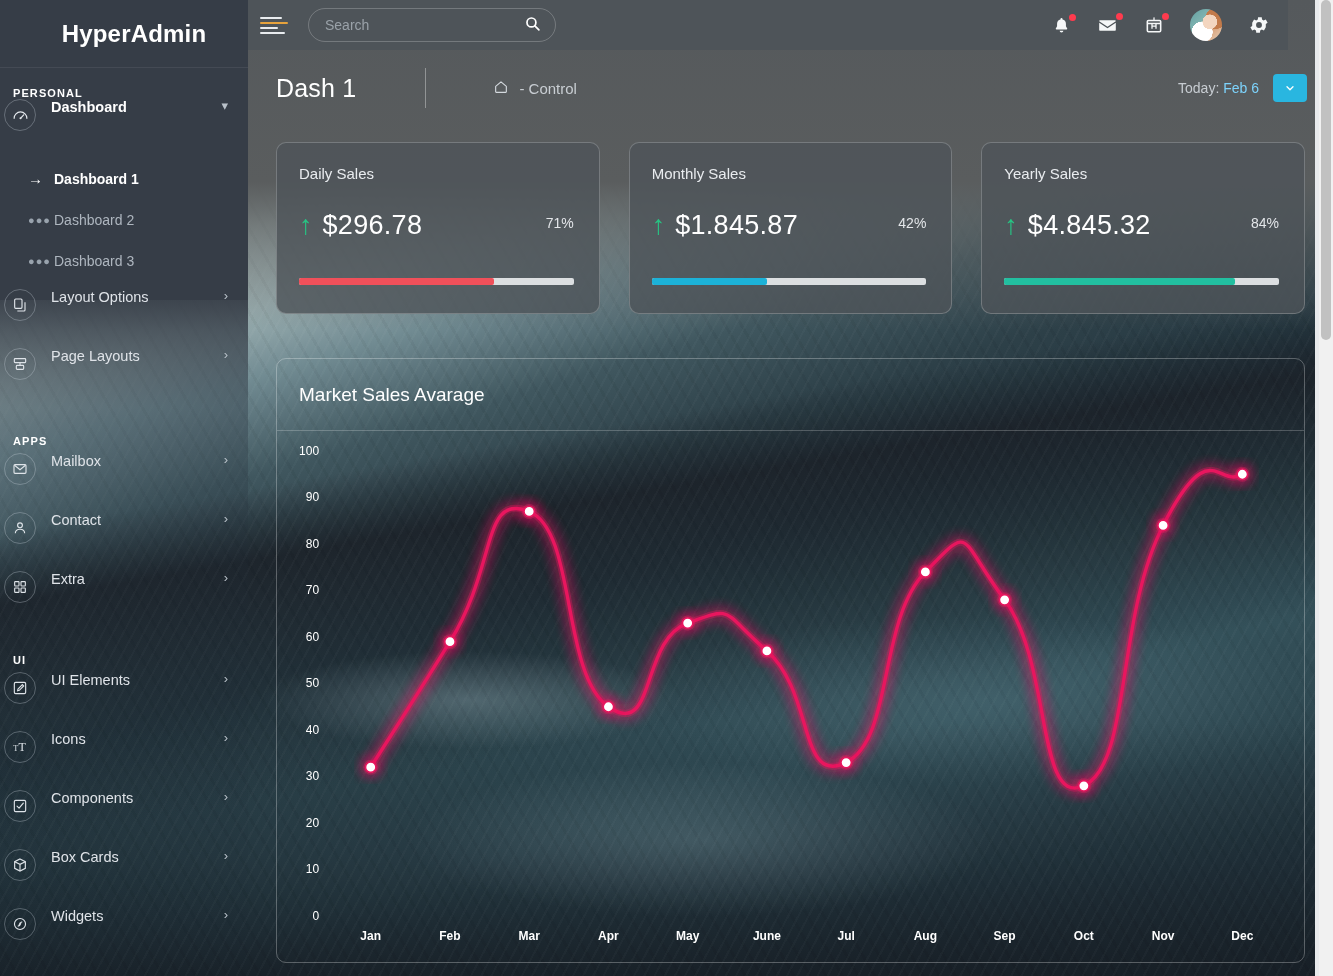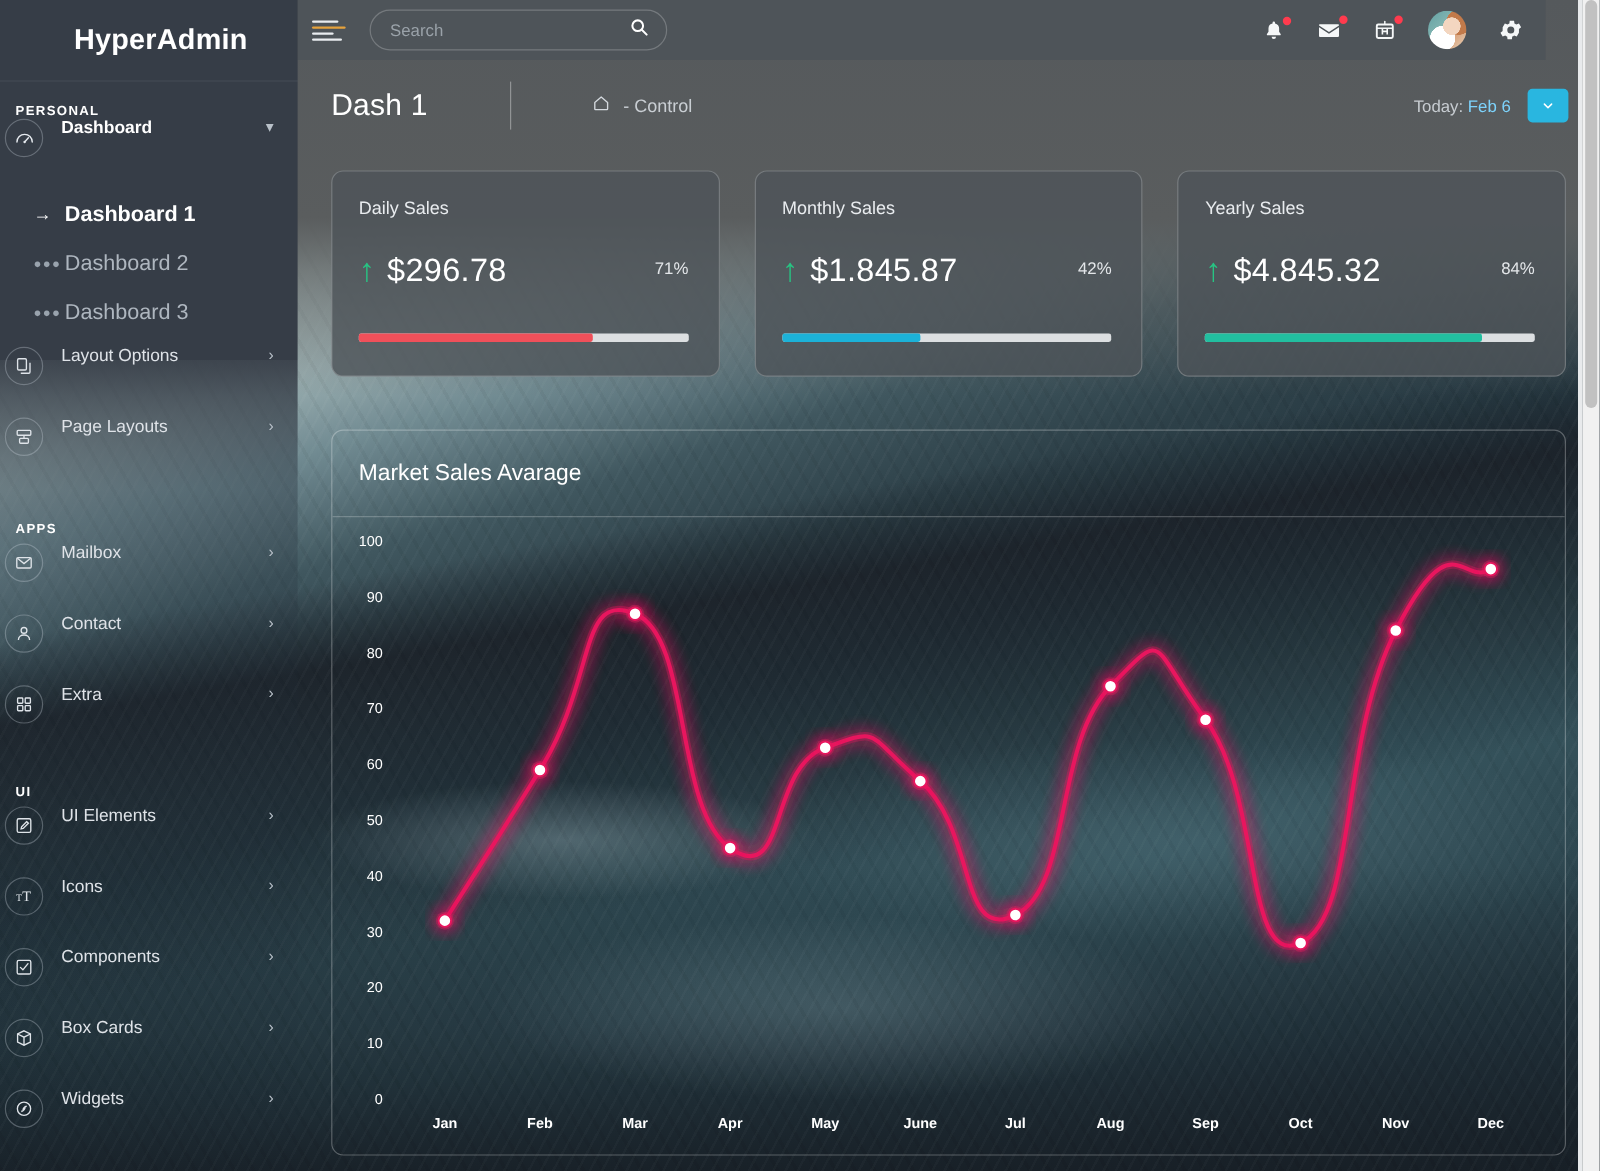--- a/index.html
+++ b/index.html
@@ -88,21 +88,21 @@
   }
   .nav-icon-circle svg { display:block; }
   .nav-label { margin-left: 15px; font-size: 14.5px; color:#dfe3e8; }
   .nav-chevron {
     position:absolute; right: 20px; color:#b9c1c9; font-size: 13px; line-height:1;
   }
   .sub-item {
     position:relative; display:flex; align-items:center; height:41px; padding-left: 28px; cursor:pointer;
   }
   .sub-marker { width: 22px; color:#ffffff; font-size:15px; display:flex; align-items:center; }
-  .sub-label { font-size:18px; margin-left: 4px; }
+  .sub-label { font-size:14px; margin-left: 4px; }
   .sub-item.active .sub-label { color:#ffffff; font-weight:700; }
   .sub-item .sub-label { color:#aeb6bf; }
   .dots { letter-spacing:1px; font-size: 11px; color:#99a3ad; }
 
   
   #topbar {
     position:absolute; left:248px; top:0; width: 1040px; height:50px;
     background:#4e5459; display:flex; align-items:center; z-index:15;
   }
   #hamburger { margin-left: 12px; width:30px; cursor:pointer; display:flex; flex-direction:column; gap:3px; }

